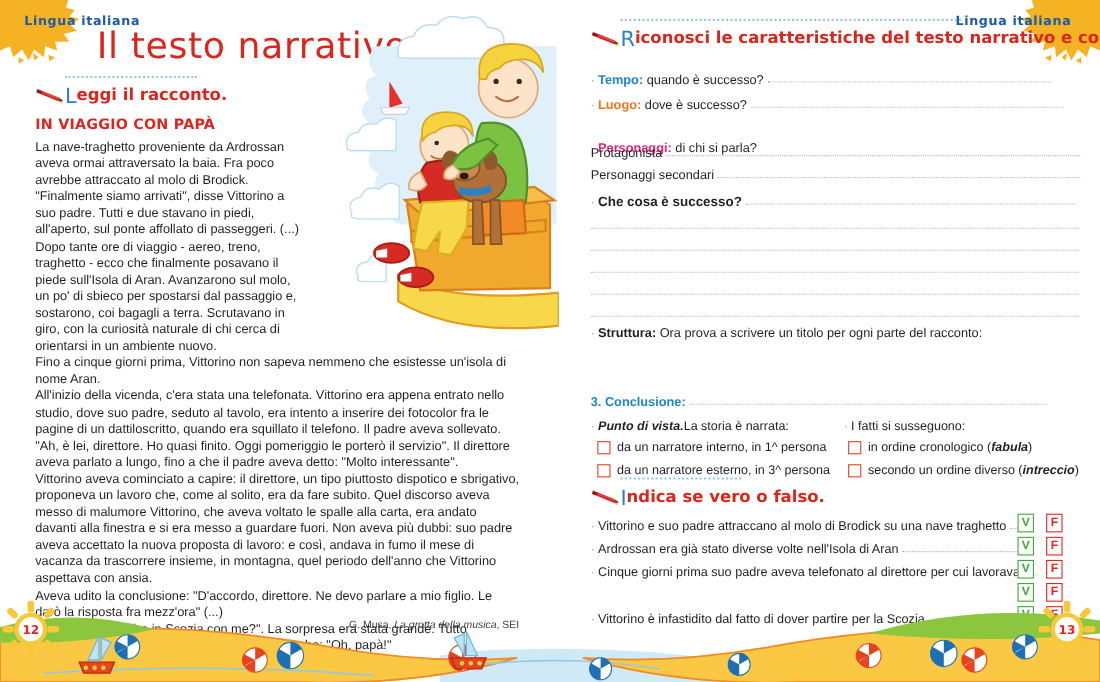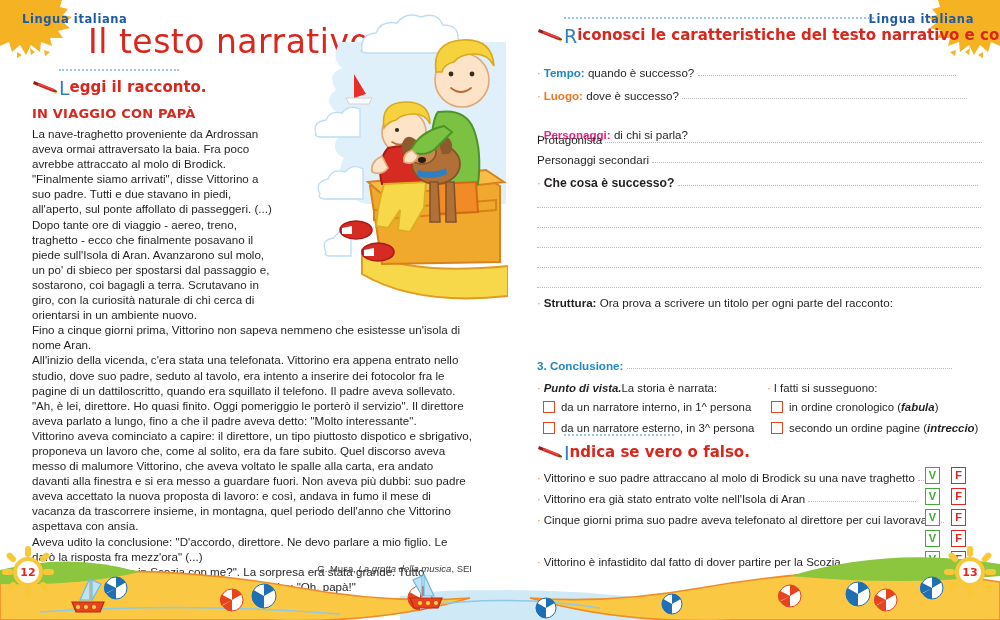--- a/index.html
+++ b/index.html
@@ -411,21 +411,21 @@
         <span>I fatti si susseguono:</span>
     </div>
     <div class="cbrow" style="left:234px; top:401px;">
       <span class="cbox"></span>
         <span>in ordine cronologico (</span>
         <b><i>fabula</i></b>
         <span>)</span>
     </div>
     <div class="cbrow" style="left:234px; top:422px;">
       <span class="cbox"></span>
-        <span>secondo un ordine pagine (</span>
+        <span>secondo un ordine diverso (</span>
         <b><i>intreccio</i></b>
         <span>)</span>
     </div>
 
     <div class="instruction" style="left:0px; top:443px;">
       <svg class="pencil" viewBox="0 0 26 16">
         <path fill="#cf2027" d="M7,3 L22,9 L21,12 L6,6 Z"></path>
         <path fill="#e8433c" d="M7,3 L22,9 L22,11 L7,5 Z"></path>
         <path fill="#9c1a18" d="M2,1 L7,3 L6,6 L1,4 Z"></path>
         <path fill="#f2b33c" d="M21,12 L25,12 L24,14 Z"></path>
@@ -438,21 +438,21 @@
     </div>
 
     <div class="tfrow" style="top:472px;">
       <span class="bullet">·</span><span>Vittorino e suo padre attraccano al molo di Brodick su una nave traghetto</span>
       <span class="dots" style="width:22px;"></span>
     </div>
     <div class="vf v" style="top:467px; left:388px;">V</div>
     <div class="vf f" style="top:467px; left:414px;">F</div>
 
     <div class="tfrow" style="top:493px;">
-      <span class="bullet">·</span><span>Vittorino era già stato entrato volte nell'Isola di Aran</span>
+      <span class="bullet">·</span><span>Ardrossan era già stato diverse volte nell'Isola di Aran</span>
       <span class="dots" style="width:108px;"></span>
     </div>
     <div class="vf v" style="top:488px; left:388px;">V</div>
     <div class="vf f" style="top:488px; left:414px;">F</div>
 
     <div class="tfrow" style="top:514px;">
       <span class="bullet">·</span><span>Cinque giorni prima suo padre aveva telefonato al direttore per cui lavorava</span>
       <span class="dots" style="width:14px;"></span>
     </div>
     <div class="vf v" style="top:509px; left:388px;">V</div>

